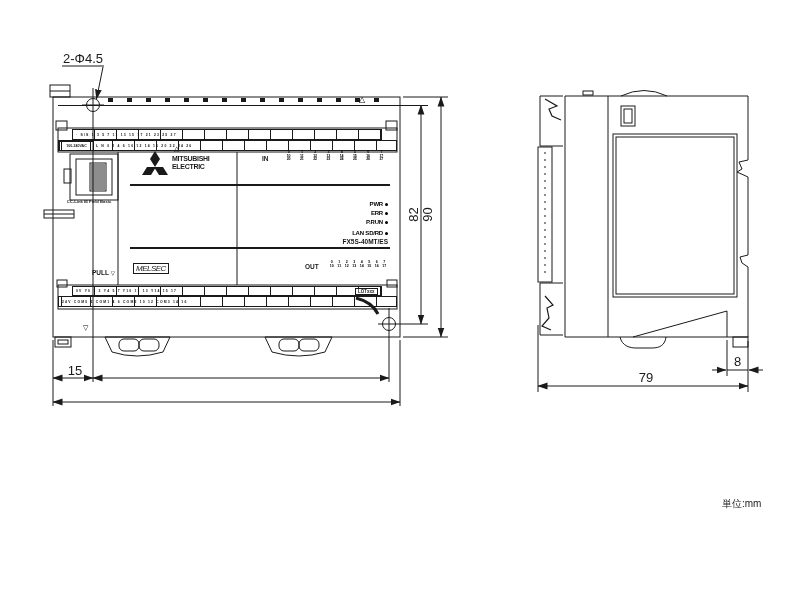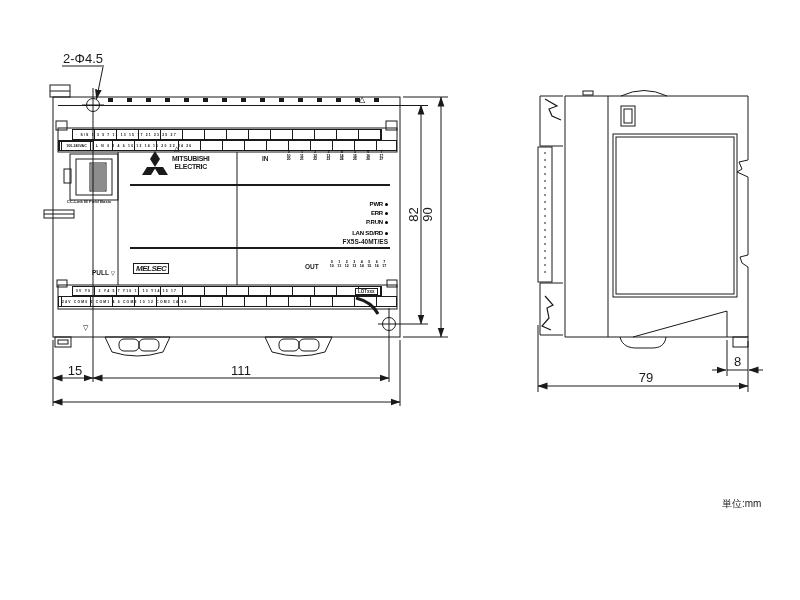--- a/index.html
+++ b/index.html
@@ -1,19 +1,19 @@
 <!DOCTYPE html>
 <html><head>
 <meta charset="utf-8">
 <style>
   html,body{margin:0;padding:0;background:#fff;}
   #stage{position:relative;width:800px;height:600px;background:#fff;overflow:hidden;
          font-family:"Liberation Sans","DejaVu Sans",sans-serif;color:#000;}
   #stage svg{position:absolute;left:0;top:0;}
-  .lbl{position:absolute;white-space:nowrap;color:#1a1a1a;text-align:center;}
+  .lbl{position:absolute;white-space:nowrap;color:#1a1a1a;}
   .dim{font-size:13px;}
   .rot{transform:rotate(-90deg);transform-origin:center center;text-align:center;}
   .tinybold{font-weight:bold;}
   .ledrow{position:absolute;display:flex;align-items:center;justify-content:flex-end;
           width:140px;left:248px;height:8px;}
   .ledrow .t{font-size:6px;font-weight:bold;letter-spacing:-0.2px;}
   .dot{width:3px;height:3px;border-radius:50%;background:#000;margin-left:2px;}
   .cols{position:absolute;display:flex;}
   .cols div{flex:1;font-size:3.6px;line-height:3.5px;font-weight:bold;
             white-space:pre-line;text-align:center;}
@@ -216,21 +216,21 @@
     <span class="t">P.RUN</span>
       <span class="dot"></span>
   </div>
   <div class="ledrow" style="top:229px;">
     <span class="t">LAN SD/RD</span>
       <span class="dot"></span>
   </div>
   <div class="lbl" style="left:248px;top:238px;width:140px;text-align:right;font-size:6.5px;font-weight:bold;">FX5S-40MT/ES</div>
 
   <div class="lbl" style="left:92px;top:269px;font-size:6.5px;font-weight:bold;"><span>PULL</span> <span style="font-size:5.5px;">▽</span></div>
-  <div class="lbl" style="left:133px;top:263px;font-size:8px;font-weight:700;font-style:italic;letter-spacing:-0.5px;border:1px solid #1a1a1a;padding:0 2px;">MELSEC</div>
+  <div class="lbl" style="left:133px;top:263px;font-size:8px;font-weight:400;font-style:italic;letter-spacing:-0.5px;border:1px solid #1a1a1a;padding:0 2px;">MELSEC</div>
 
   <div class="lbl tinybold" style="left:305px;top:263px;font-size:6.5px;">OUT</div>
   <div class="cols" style="left:328px;top:261px;width:60px;height:20px;">
     <div>0
 10</div>
     <div>1
 11</div>
     <div>2
 12</div>
     <div>3
@@ -247,18 +247,17 @@
 
   <div class="cellrow" style="left:72px;top:286px;width:310px;height:10px;"></div>
   <div class="cellrow" style="left:58px;top:296px;width:339px;height:11px;background-position:10px 0;"></div>
   <div class="celltxt" style="left:76px;top:289px;width:276px;">0V Y0 1 3 Y4 5 7 Y10 11 13 Y14 15 17</div>
   <div class="celltxt" style="left:62px;top:300px;width:330px;">24V COM0 2 COM1 4 6 COM2 10 12 COM3 14 16</div>
   <div class="lbl tinybold" style="left:355px;top:288px;font-size:4.5px;border:1px solid #1a1a1a;padding:0 2px;background:#fff;">LOTxxx</div>
 
   <div class="lbl dim rot" style="left:399px;top:207px;width:28px;">82</div>
   <div class="lbl dim rot" style="left:413px;top:207px;width:28px;">90</div>
   <div class="lbl dim" style="left:53px;top:363px;width:44px;text-align:center;">15</div>
-  <div class="lbl dim" style="left:93px;top:363px;width:296px;text-align:center;">111</div>
   <div class="lbl dim" style="left:727px;top:354px;width:21px;text-align:center;">8</div>
   <div class="lbl dim" style="left:538px;top:370px;width:216px;text-align:center;">79</div>
 
   <div class="lbl" style="left:722px;top:497px;font-size:10px;">単位:mm</div>
 </div>
 
 </body></html>

